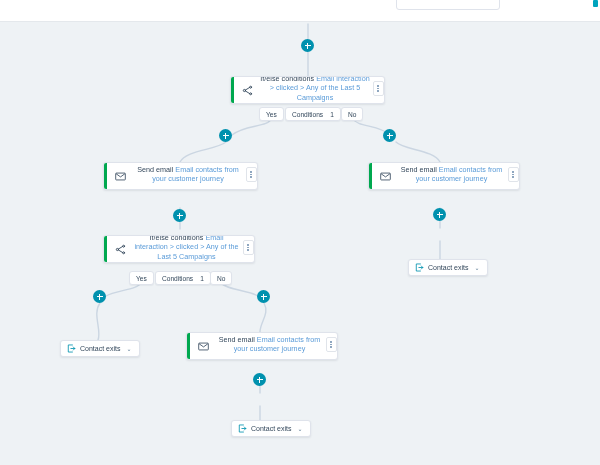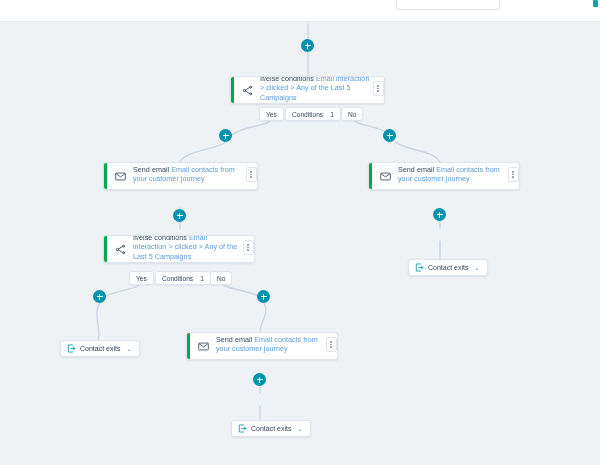--- a/index.html
+++ b/index.html
@@ -83,20 +83,21 @@
     align-items: center;
     justify-content: center;
     color: #33475b;
   }
   .node .body {
     flex: 1 1 auto;
     display: flex;
     align-items: center;
     padding: 0 2px 4px 0;
     min-width: 0;
+    text-align: center;
   }
   .node .text {
     font-size: 7.2px;
     line-height: 9.5px;
     color: #33475b;
     letter-spacing: 0.02px;
   }
   .node .text .link {
     color: #5a9bd8;
   }

